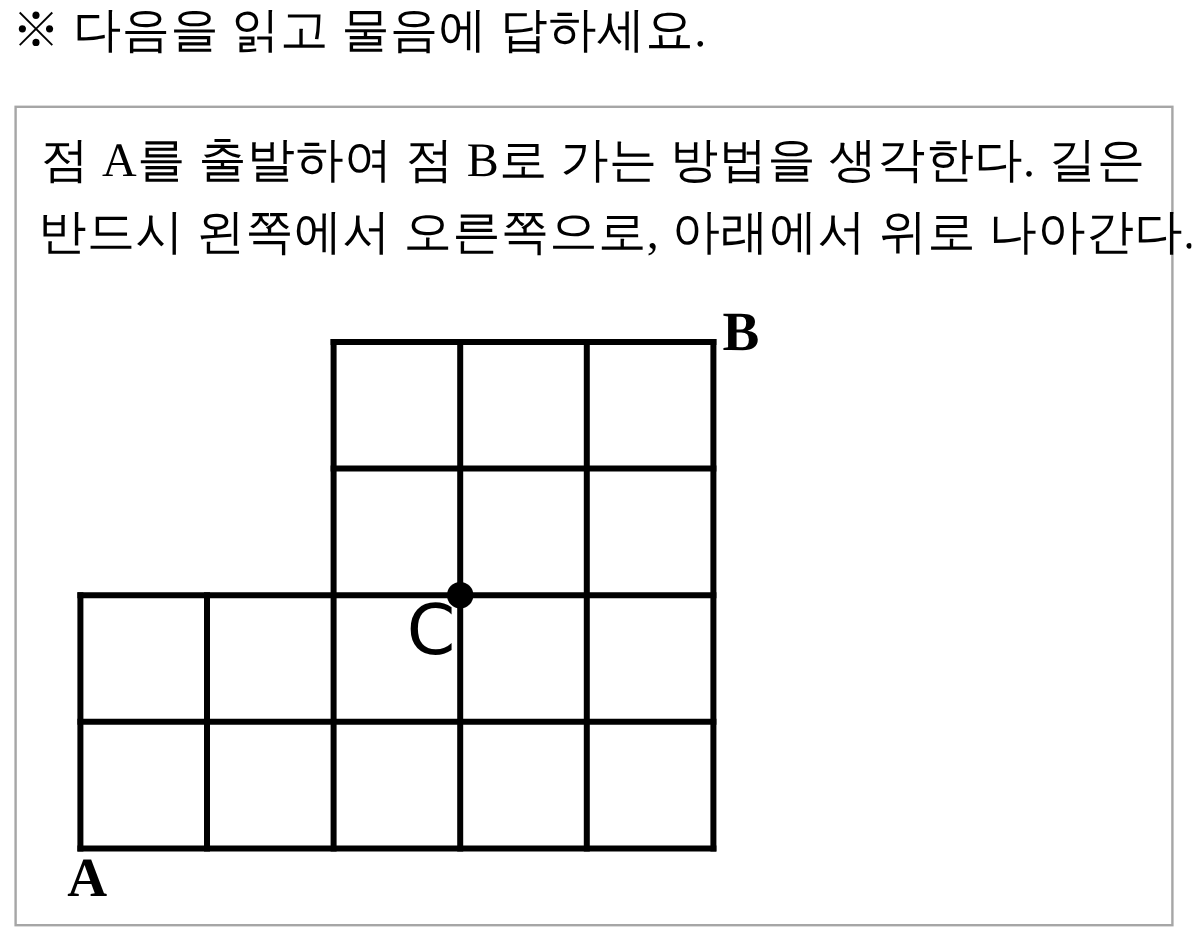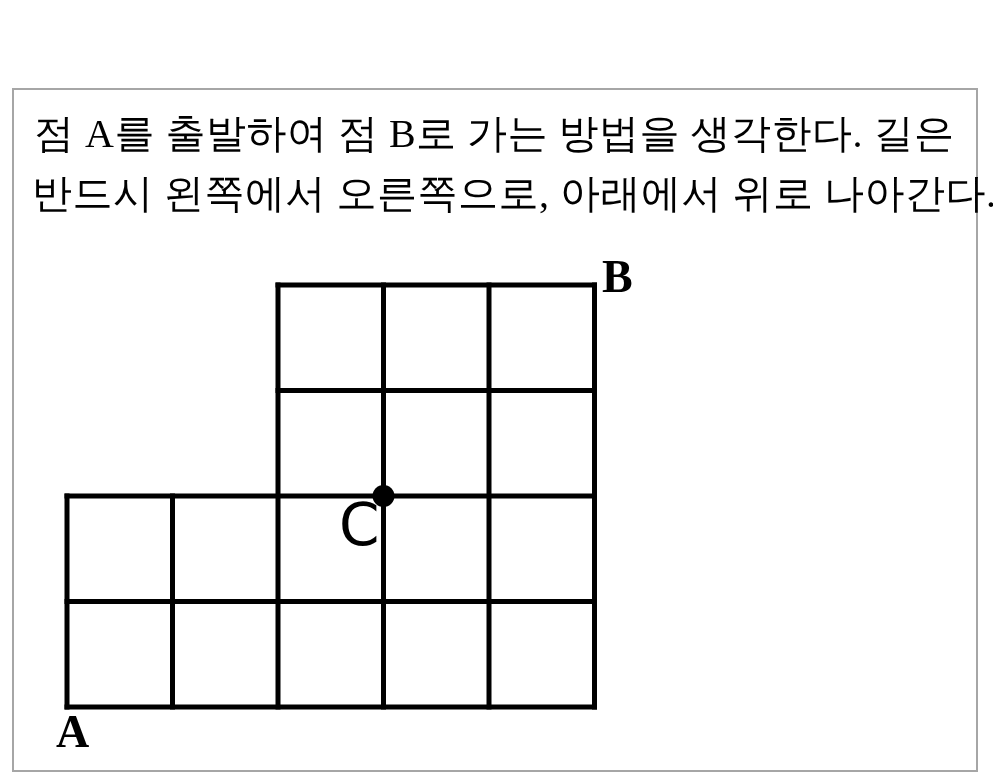--- a/index.html
+++ b/index.html
@@ -62,20 +62,21 @@
     font-weight: normal;
     font-size: 58px;
     fill: #000000;
   }
 </style>
 </head>
 <body>
 
 <div class="page">
 
+  <div class="instruction">※ 다음을 읽고 물음에 답하세요.</div>
 
   <div class="problem-box" style="border-color: rgb(166, 166, 166);">
     <div class="stmt stmt1">점 A를 출발하여 점 B로 가는 방법을 생각한다. 길은</div>
     <div class="stmt stmt2">반드시 왼쪽에서 오른쪽으로, 아래에서 위로 나아간다.</div>
   </div>
 
   <svg class="diagram-svg" viewBox="0 0 993 778" xmlns="http://www.w3.org/2000/svg">
     <g id="grid-lines">
         <line x1="67" y1="707" x2="594.5" y2="707" stroke="#000000" stroke-width="5" stroke-linecap="square"></line>
         <line x1="67" y1="601.5" x2="594.5" y2="601.5" stroke="#000000" stroke-width="5" stroke-linecap="square"></line>

